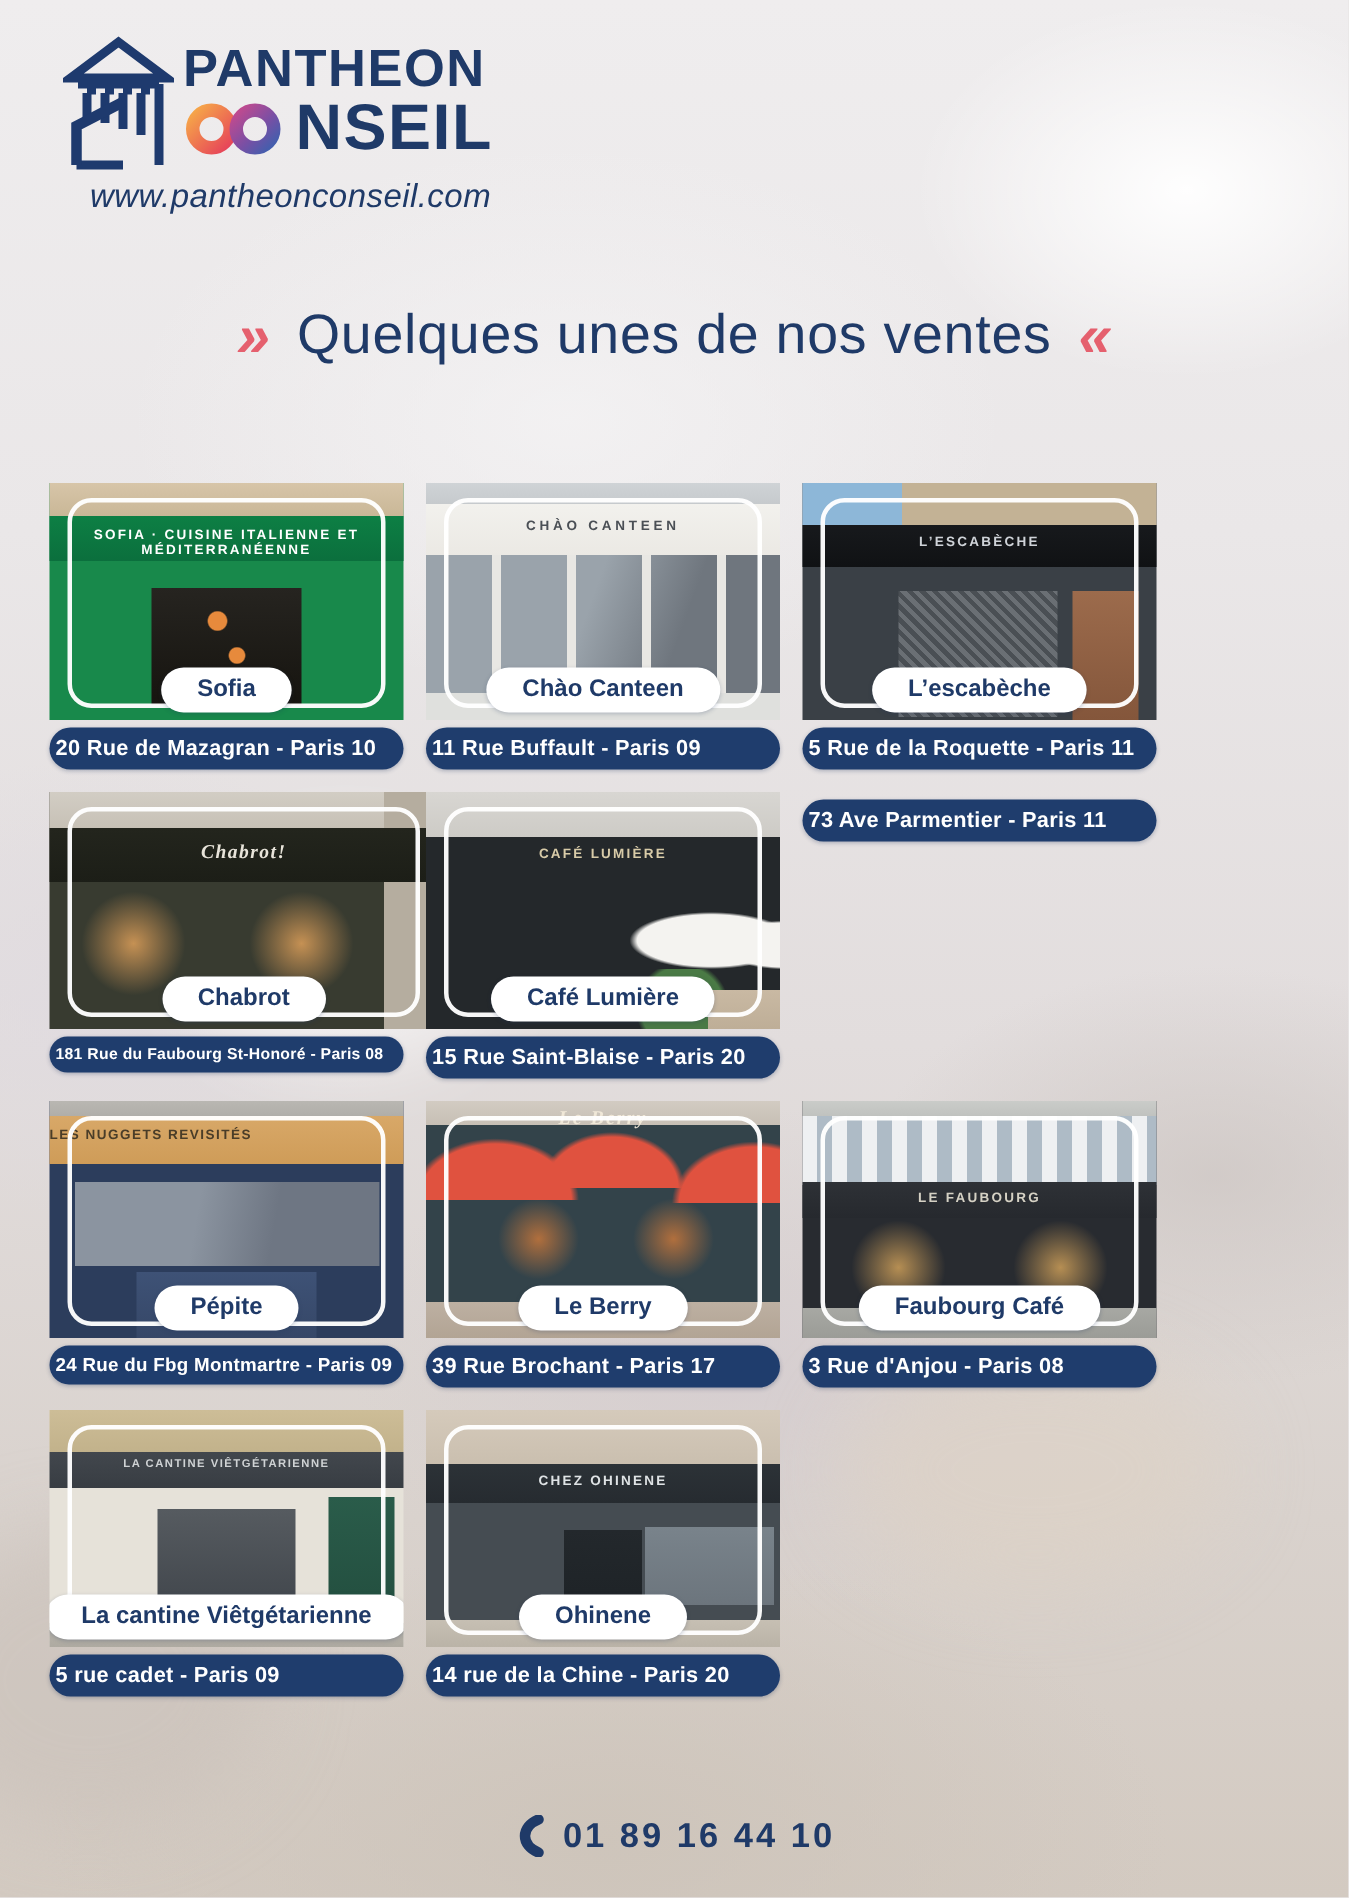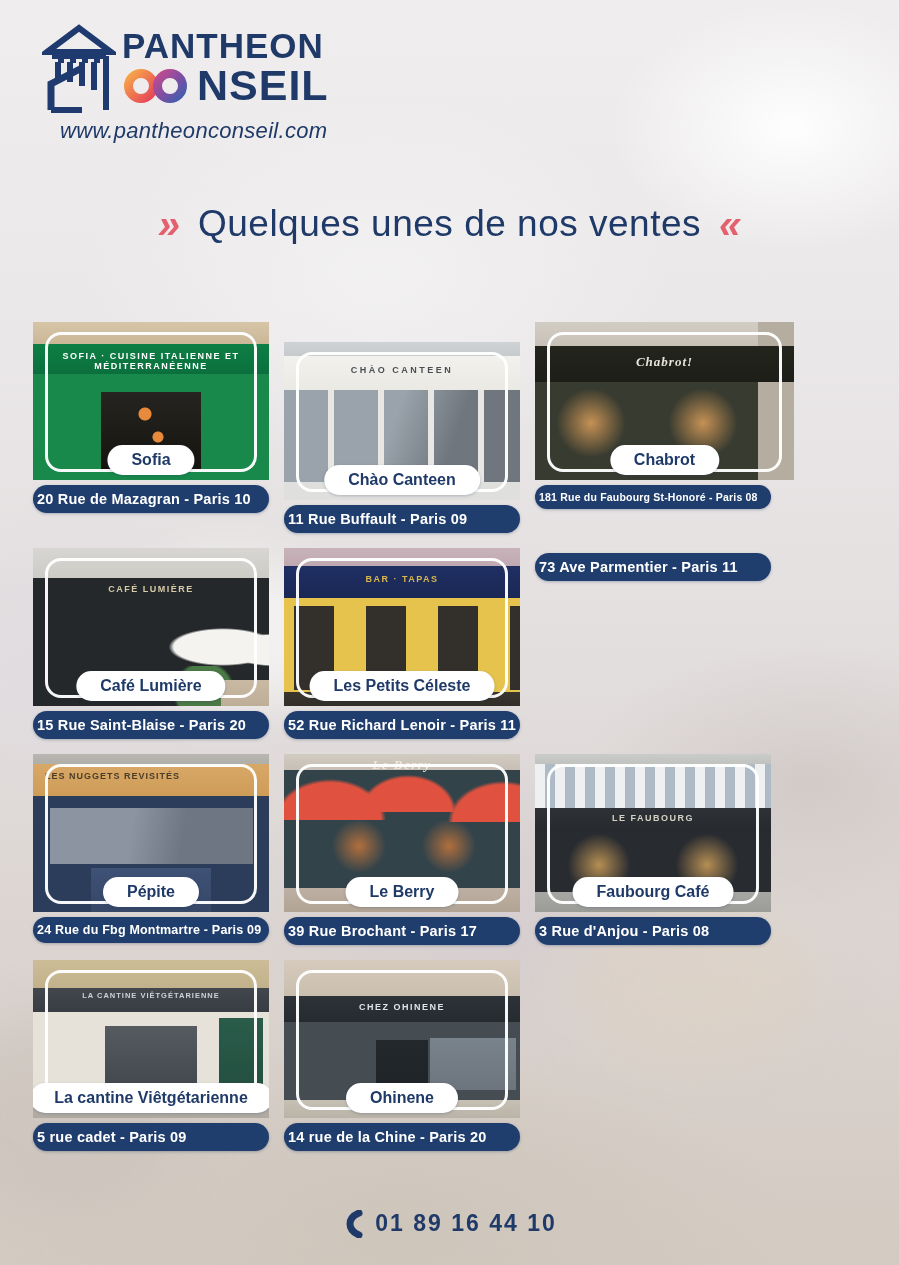--- a/index.html
+++ b/index.html
@@ -80,21 +80,21 @@
       linear-gradient(#d7c5a8,#c9b797);
       background-size:16px 16px,14px 14px,100px 78px,100% 30px,100% 22px;
       background-position:104px 84px,118px 108px,68px 70px,0 22px,0 0;}
   .p1 .sign{top:29px;}
   .p2{background-color:#dfe0dd;background-image:
       repeating-linear-gradient(90deg,rgba(0,0,0,0) 0 44px,#e8e7e3 44px 50px),
       linear-gradient(110deg,#9aa3ab 0 45%,#6f767e 70%),
       linear-gradient(#f2f1ed,#ebe9e4),
       linear-gradient(#cfd3d6,#c6cacd);
       background-size:100% 92px,100% 92px,100% 34px,100% 14px;
-      background-position:0 48px,0 48px,0 14px,0 0;margin-top:20px;}
+      background-position:0 48px,0 48px,0 14px,0 0;}
   .p2 .sign{top:23px;color:#4a4f55;letter-spacing:2.5px;}
   .p3{background-color:#3a4046;background-image:
       linear-gradient(#9c6b4c,#84563b),
       repeating-linear-gradient(45deg,#6a6f74 0 3px,#4a4f54 3px 6px),
       linear-gradient(#17191c,#101214),
       linear-gradient(90deg,#8db7d8 0 28%,#c3b295 28%);
       background-size:44px 86px,106px 84px,100% 28px,100% 28px;
       background-position:180px 72px,64px 72px,0 28px,0 0;}
   .p3 .sign{top:34px;color:#cfd3d8;}
   .p4{background-color:#383b30;background-image:
@@ -131,21 +131,21 @@
       background-size:26px 26px,150px 72px,100% 28px,100% 32px;
       background-position:20px 72px,44px 72px,0 32px,0 0;}
   .p7 .sign{top:40px;color:#bfe3c9;}
   .p8{background-color:#2c3d5c;background-image:
       linear-gradient(#3e5276,#354666),
       linear-gradient(100deg,#8b94a0 0 40%,#6e7683 65%),
       linear-gradient(#d8a868,#cf9c58),
       linear-gradient(#b9b7b2,#b0aea9);
       background-size:120px 48px,86% 56px,100% 32px,100% 10px;
       background-position:58px 114px,17px 54px,0 10px,0 0;}
-  .p8 .sign{top:17px;color:#4a3d28;text-align:left;padding-left:12px;letter-spacing:1px;}
+  .p8 .sign{top:17px;color:#4a3d28;text-align:left;letter-spacing:1px;}
   .p9{background-color:#33434a;background-image:
       linear-gradient(#bdb0a2,#b2a494),
       radial-gradient(circle,rgba(208,122,58,.8),rgba(208,122,58,0) 60%),
       radial-gradient(circle,rgba(208,122,58,.8),rgba(208,122,58,0) 60%),
       radial-gradient(ellipse at 50% 100%,#e0523f 0 60%,rgba(0,0,0,0) 66%),
       radial-gradient(ellipse at 50% 100%,#e0523f 0 60%,rgba(0,0,0,0) 66%),
       radial-gradient(ellipse at 50% 100%,#e0523f 0 60%,rgba(0,0,0,0) 66%),
       linear-gradient(#d2cbc2,#c7bfb5);
       background-size:100% 24px,70px 56px,70px 56px,120px 44px,104px 40px,118px 44px,100% 16px;
       background-position:0 134px,40px 64px,130px 64px,-14px 22px,72px 18px,160px 24px,0 0;}
@@ -247,47 +247,47 @@
 
   <div class="card">
     <div class="photo p2">
       <div class="sign">CHÀO CANTEEN</div>
       <div class="frame"></div>
       <div class="name-pill">Chào Canteen</div>
     </div>
     <div class="addr-pill">11 Rue Buffault - Paris 09</div>
   </div>
 
+  <div class="card">
+    <div class="photo p3">
+      <div class="sign">L’ESCABÈCHE</div>
+      <div class="frame"></div>
+      <div class="name-pill">L’escabèche</div>
+    </div>
+    <div class="addr-pill">5 Rue de la Roquette - Paris 11</div>
+  </div>
 
   <div class="card">
     <div class="photo p4">
       <div class="sign">Chabrot!</div>
       <div class="frame"></div>
       <div class="name-pill">Chabrot</div>
     </div>
     <div class="addr-pill" style="font-size: 10.5px;">181 Rue du Faubourg St-Honoré - Paris 08</div>
   </div>
 
   <div class="card">
     <div class="photo p5">
       <div class="sign">CAFÉ LUMIÈRE</div>
       <div class="frame"></div>
       <div class="name-pill">Café Lumière</div>
     </div>
     <div class="addr-pill">15 Rue Saint-Blaise - Paris 20</div>
   </div>
 
-  <div class="card">
-    <div class="photo p6">
-      <div class="sign">BAR · TAPAS</div>
-      <div class="frame"></div>
-      <div class="name-pill">Les Petits Céleste</div>
-    </div>
-    <div class="addr-pill">52 Rue Richard Lenoir - Paris 11</div>
-  </div>
 
   <div class="card">
     <div class="addr-pill">73 Ave Parmentier - Paris 11</div>
   </div>
 
   <div class="card">
     <div class="photo p8">
       <div class="sign">LES NUGGETS REVISITÉS</div>
       <div class="frame"></div>
       <div class="name-pill">Pépite</div>

